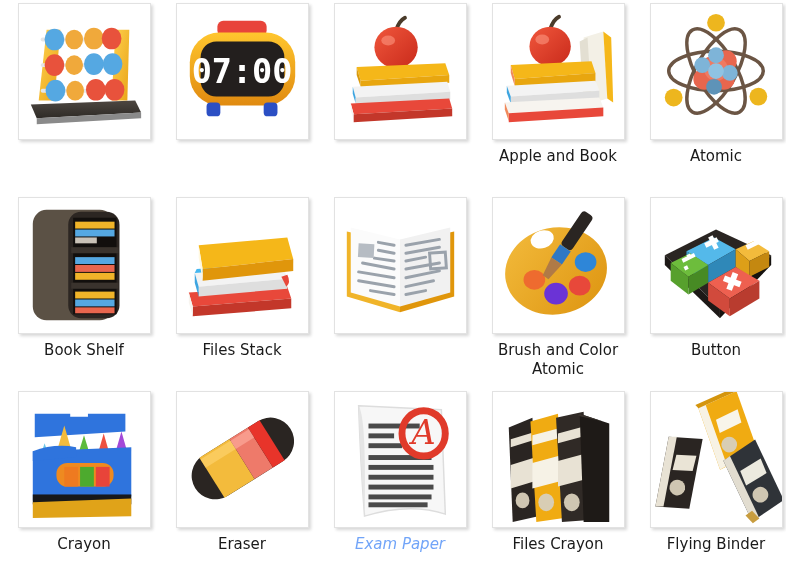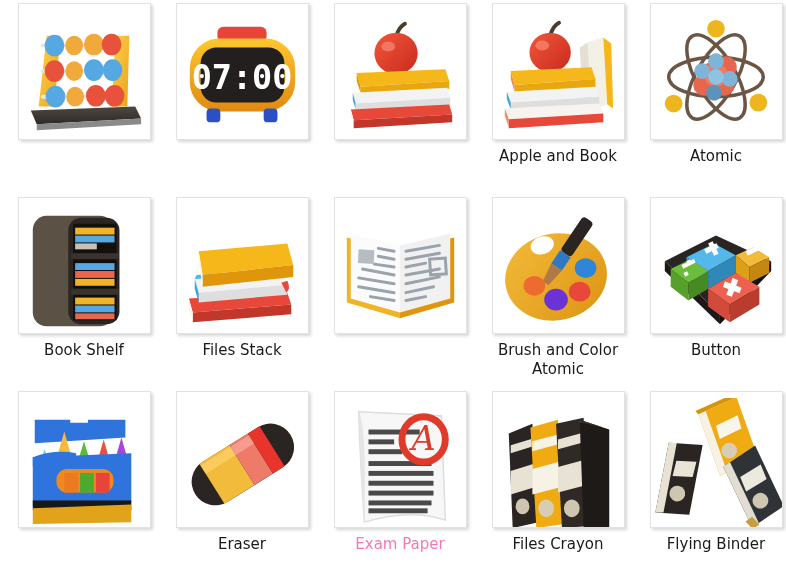--- a/index.html
+++ b/index.html
@@ -40,38 +40,39 @@
     height: 137px;
     margin: 0 auto;
     background: #ffffff;
     border: 1px solid #e2e2e2;
     box-shadow: 2px 2px 3px rgba(0,0,0,0.16);
     box-sizing: border-box;
     overflow: hidden;
   }
   .art {
     position: absolute;
-    left: 0; top: 6px;
+    left: 0; top: 0;
     width: 100%;
     height: 100%;
   }
   .art svg { display: block; width: 100%; height: 100%; }
 
   .caption {
     margin-top: 7px;
     text-align: center;
     font-size: 15px;
     line-height: 19px;
     color: #1a1a1a;
     padding: 0 4px;
     font-family: "DejaVu Sans", "Liberation Sans", sans-serif;
   }
   .caption.faded {
-    color: #ec4899;
+    color: #3b82f6;
     opacity: 0.72;
+    font-style: italic;
   }
 </style>
 </head>
 <body>
 
 <div class="gallery">
 
   <div class="cell">
     <div class="thumb">
       <div class="art">
@@ -429,20 +430,21 @@
           <g>
             <rect x="46" y="76" width="14" height="20" fill="#ee7a20"></rect>
             <rect x="62" y="76" width="14" height="20" fill="#4daa2e"></rect>
             <rect x="78" y="76" width="14" height="20" fill="#e8443a"></rect>
           </g>
           <rect x="14" y="104" width="100" height="10" fill="#17181a"></rect>
           <path d="M14 112 L114 108 L114 126 L14 128 Z" fill="#e0a319"></path>
         </svg>
       </div>
     </div>
+    <div class="caption">Crayon</div>
   </div>
 
   <div class="cell">
     <div class="thumb">
       <div class="art">
         <svg viewBox="0 0 133 137">
           <g transform="rotate(-32 66 68)">
             <rect x="10" y="44" width="114" height="48" rx="24" fill="#2a2522"></rect>
             <rect x="30" y="44" width="36" height="48" fill="#f3bb3c"></rect>
             <rect x="66" y="44" width="22" height="48" fill="#ee7a6a"></rect>

